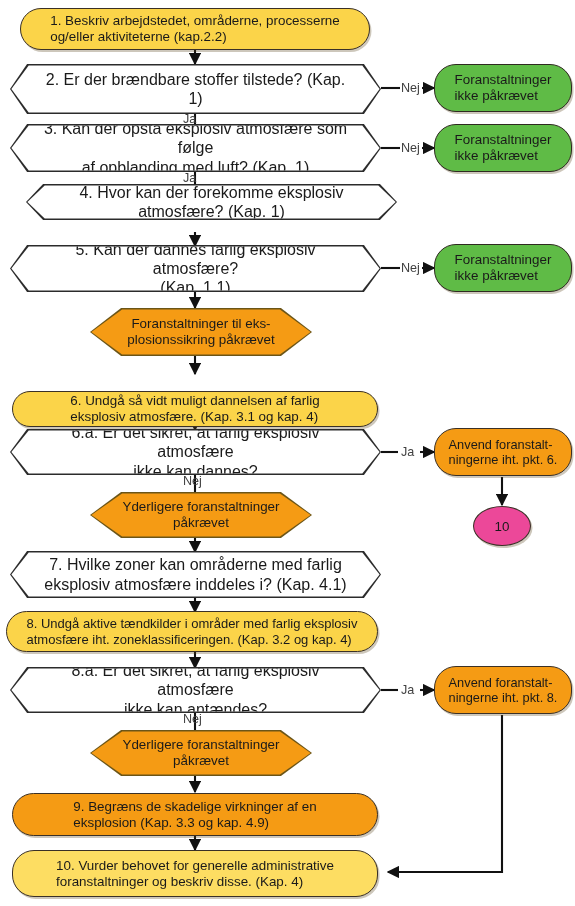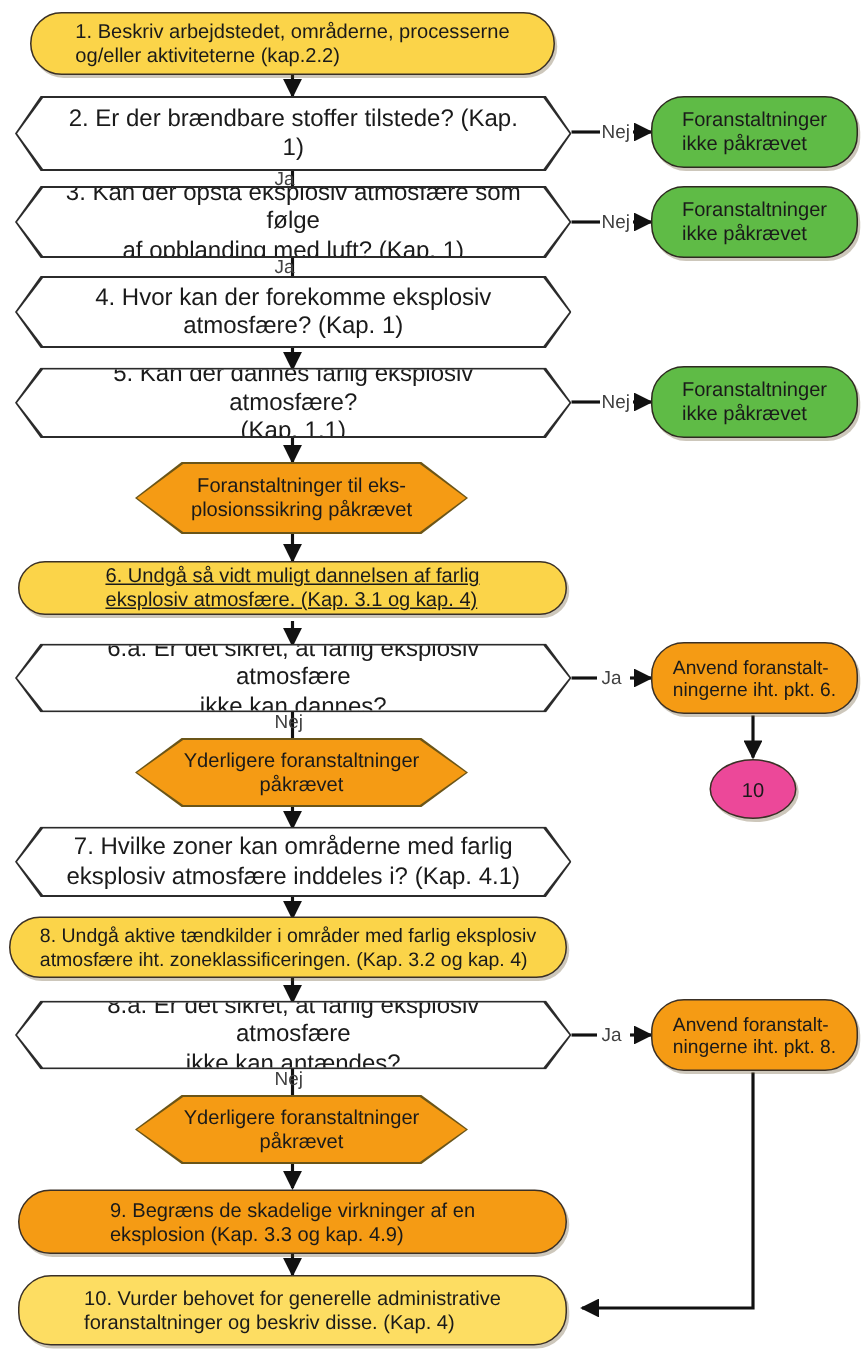--- a/index.html
+++ b/index.html
@@ -224,21 +224,21 @@
     <div class="hexshadow"></div>
     <div class="hexborder"></div>
     <div class="hexfill">3. Kan der opstå eksplosiv atmosfære som følge
 af opblanding med luft? (Kap. 1)</div>
   </div>
   <div class="edge-label" style="left:401px; top:141px;">Nej</div>
   <div class="edge-label" style="left:183px; top:171px;">Ja</div>
   <div class="node pill green" style="left:434px; top:124px; width:138px; height:48px;">Foranstaltninger
 ikke påkrævet</div>
 
-  <div class="hexwrap" style="left:10px; top:184px; width:371px; height:48px;">
+  <div class="hexwrap" style="left:26px; top:184px; width:371px; height:36px;">
     <div class="hexshadow"></div>
     <div class="hexborder"></div>
     <div class="hexfill">4. Hvor kan der forekomme eksplosiv
 atmosfære? (Kap. 1)</div>
   </div>
 
   <div class="hexwrap" style="left:10px; top:245px; width:371px; height:47px;">
     <div class="hexshadow"></div>
     <div class="hexborder"></div>
     <div class="hexfill">5. Kan der dannes farlig eksplosiv atmosfære?
@@ -248,21 +248,21 @@
   <div class="node pill green" style="left:434px; top:244px; width:138px; height:48px;">Foranstaltninger
 ikke påkrævet</div>
 
   <div class="arrowhex" style="left:90px; top:308px; width:222px; height:48px;">
     <div class="ahshadow"></div>
     <div class="ahborder"></div>
     <div class="ahfill">Foranstaltninger til eks-
 plosionssikring påkrævet</div>
   </div>
 
-  <div class="node pill yellow" style="left:12px; top:374px; width:366px; height:36px;text-decoration:underline;">6. Undgå så vidt muligt dannelsen af farlig
+  <div class="node pill yellow" style="left:12px; top:391px; width:366px; height:36px;">6. Undgå så vidt muligt dannelsen af farlig
 eksplosiv atmosfære. (Kap. 3.1 og kap. 4)</div>
 
   <div class="hexwrap" style="left:10px; top:429px; width:371px; height:46px;">
     <div class="hexshadow"></div>
     <div class="hexborder"></div>
     <div class="hexfill">6.a. Er det sikret, at farlig eksplosiv atmosfære
 ikke kan dannes?</div>
   </div>
   <div class="edge-label" style="left:401px; top:445px;">Ja</div>
   <div class="edge-label" style="left:183px; top:474px;">Nej</div>

